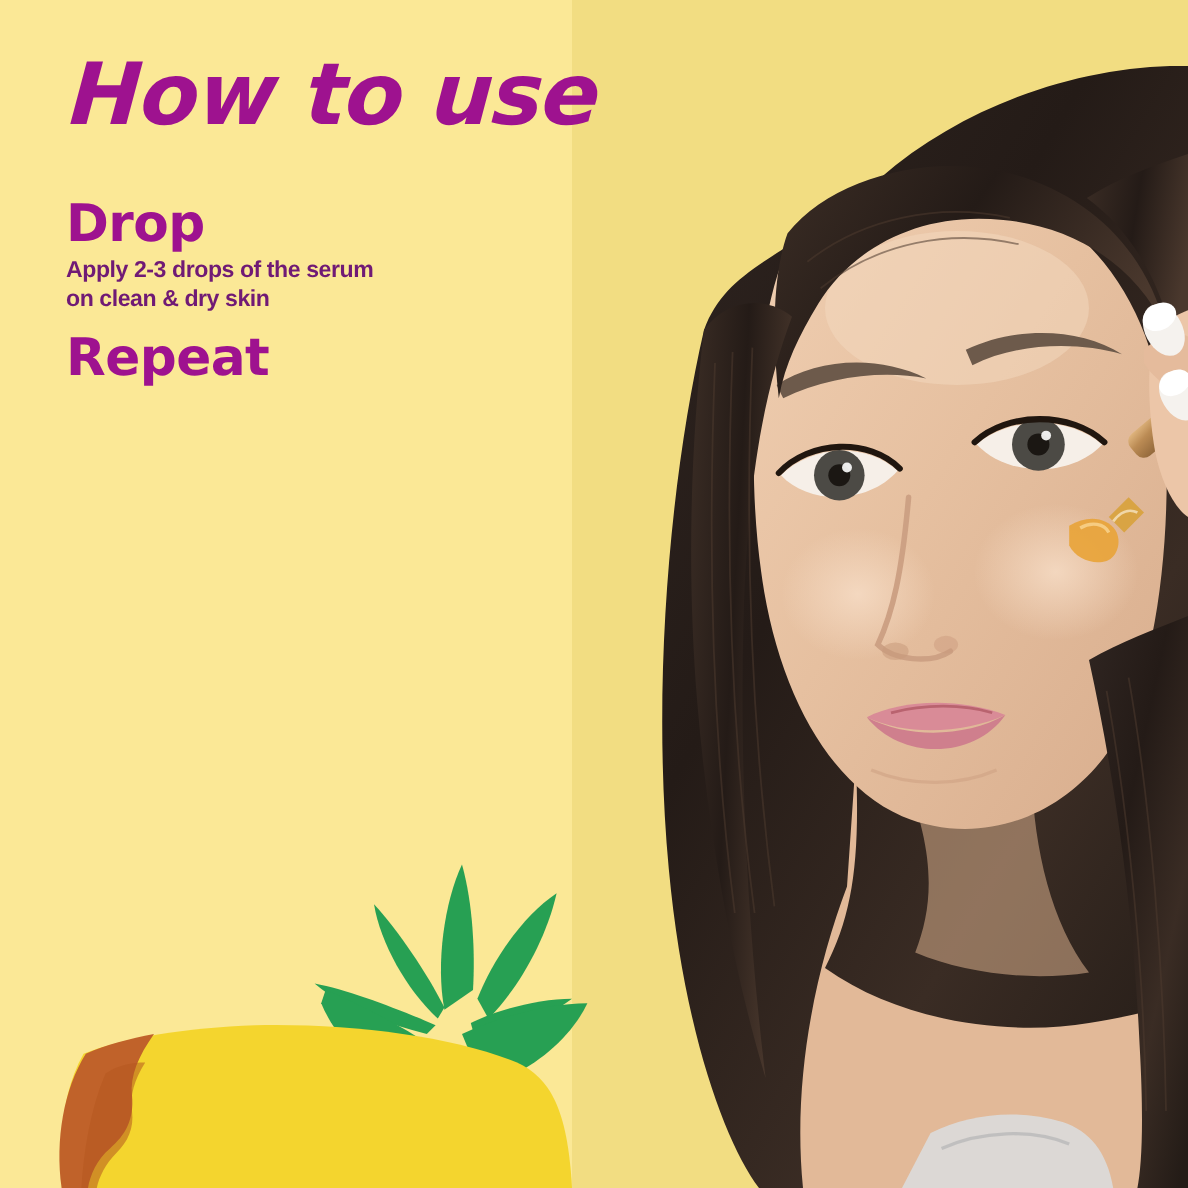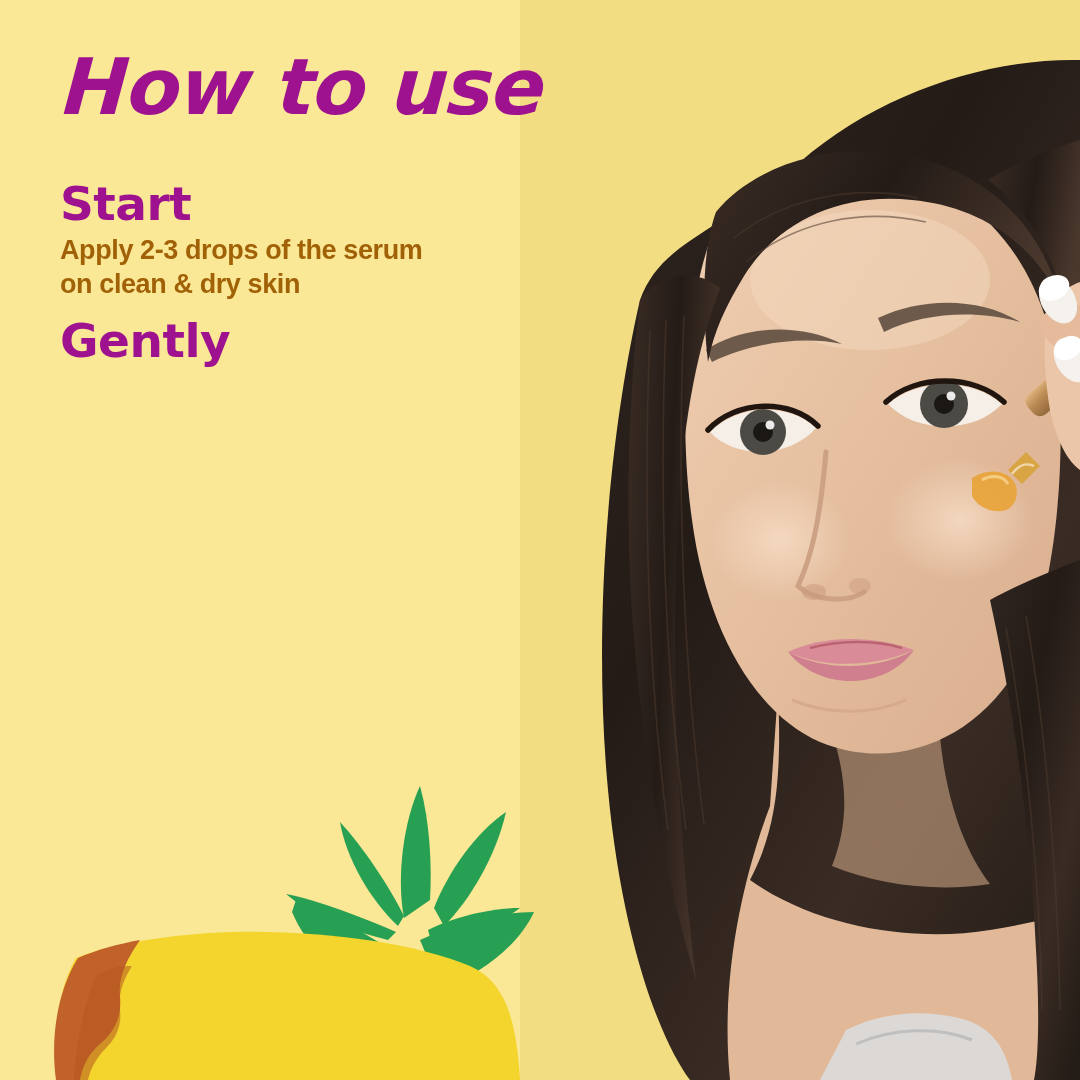--- a/index.html
+++ b/index.html
@@ -45,23 +45,23 @@
     font-weight:bold;
     font-size:47px;
     line-height:1.12;
     color:#9e128f;
     letter-spacing:-0.5px;
     margin:0 0 2px 0;
   }
   .step-body{
     font-family:"Liberation Sans", sans-serif;
     font-weight:bold;
-    font-size:27px;
+    font-size:21px;
     line-height:1.27;
-    color:#a16207;
+    color:#701a75;
     letter-spacing:-0.4px;
     margin:0;
     white-space:pre-line;
   }
   .step.s1{margin-bottom:14px;}
   .step.s2{margin-bottom:14px;}
 </style>
 </head>
 <body>
 
@@ -223,27 +223,27 @@
              C76,268 82,228 96,196 Z" fill="#b4571f" opacity="0.55"></path>
   </svg>
 
   <div class="content">
 
     <div class="title">How to use</div>
 
     <div class="steps">
 
       <div class="step s1">
-        <p class="step-title">Start</p>
+        <p class="step-title">Drop</p>
         <p class="step-body">Apply 2-3 drops of the serum
 on clean &amp; dry skin</p>
       </div>
 
       <div class="step s2">
       </div>
 
       <div class="step s3">
-        <p class="step-title">Gently</p>
+        <p class="step-title">Repeat</p>
       </div>
 
     </div>
   </div>
 </div>
 
 </body></html>

